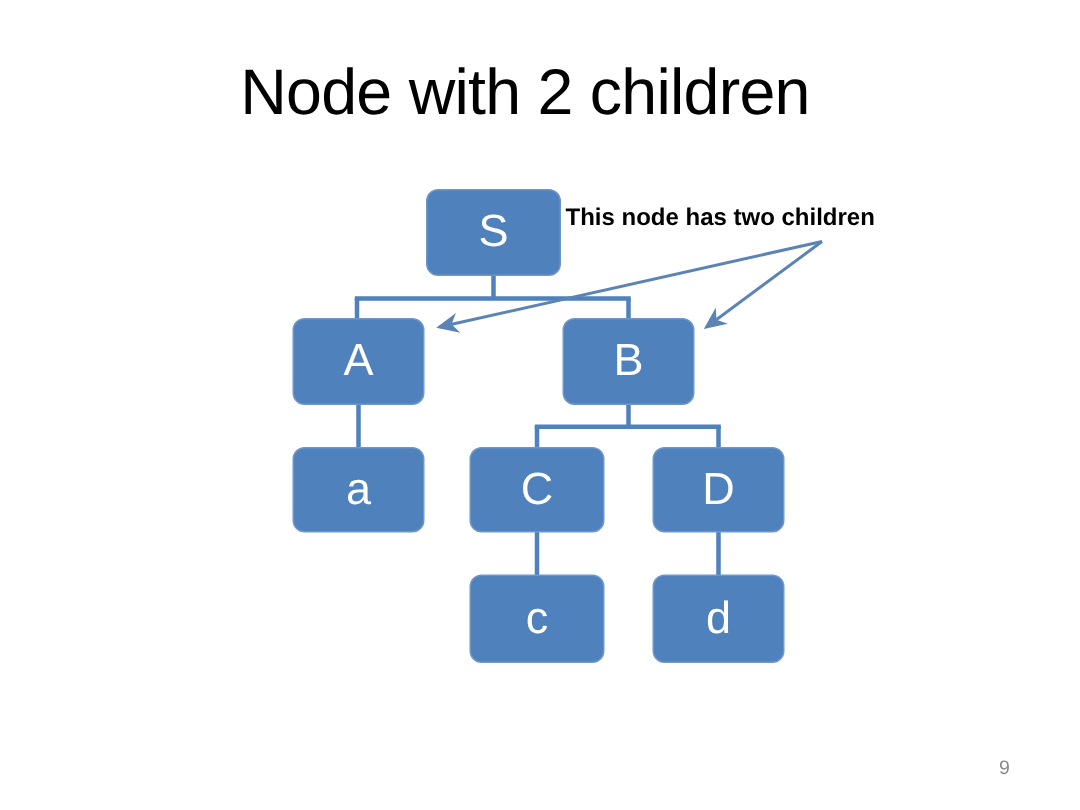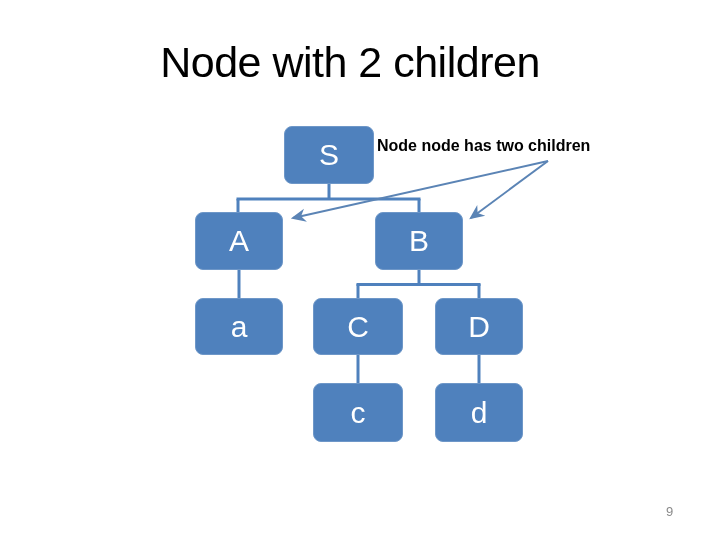--- a/index.html
+++ b/index.html
@@ -71,21 +71,21 @@
     color: #8a8a8a;
   }
 </style>
 </head>
 <body>
 
 <div class="slide">
 
   <div class="slide-title">Node with 2 children</div>
 
-  <div class="annotation">Node node has two children</div>
+  <div class="annotation">This node has two children</div>
 
   <svg class="overlay-svg" viewBox="0 0 720 540" xmlns="http://www.w3.org/2000/svg">
     <defs>
       <marker id="arrowhead" viewBox="0 0 10 10" refX="8.5" refY="5" markerWidth="7.5" markerHeight="7.5" orient="auto">
         <path d="M0,0.5 L10,5 L0,9.5 L3,5 z" fill="#5B84B5"></path>
       </marker>
     </defs>
     <g stroke="#4F81BD" stroke-width="3" fill="none">
       <path d="M329 184 L329 200"></path>
       <path d="M236.5 199 L420.5 199"></path>

